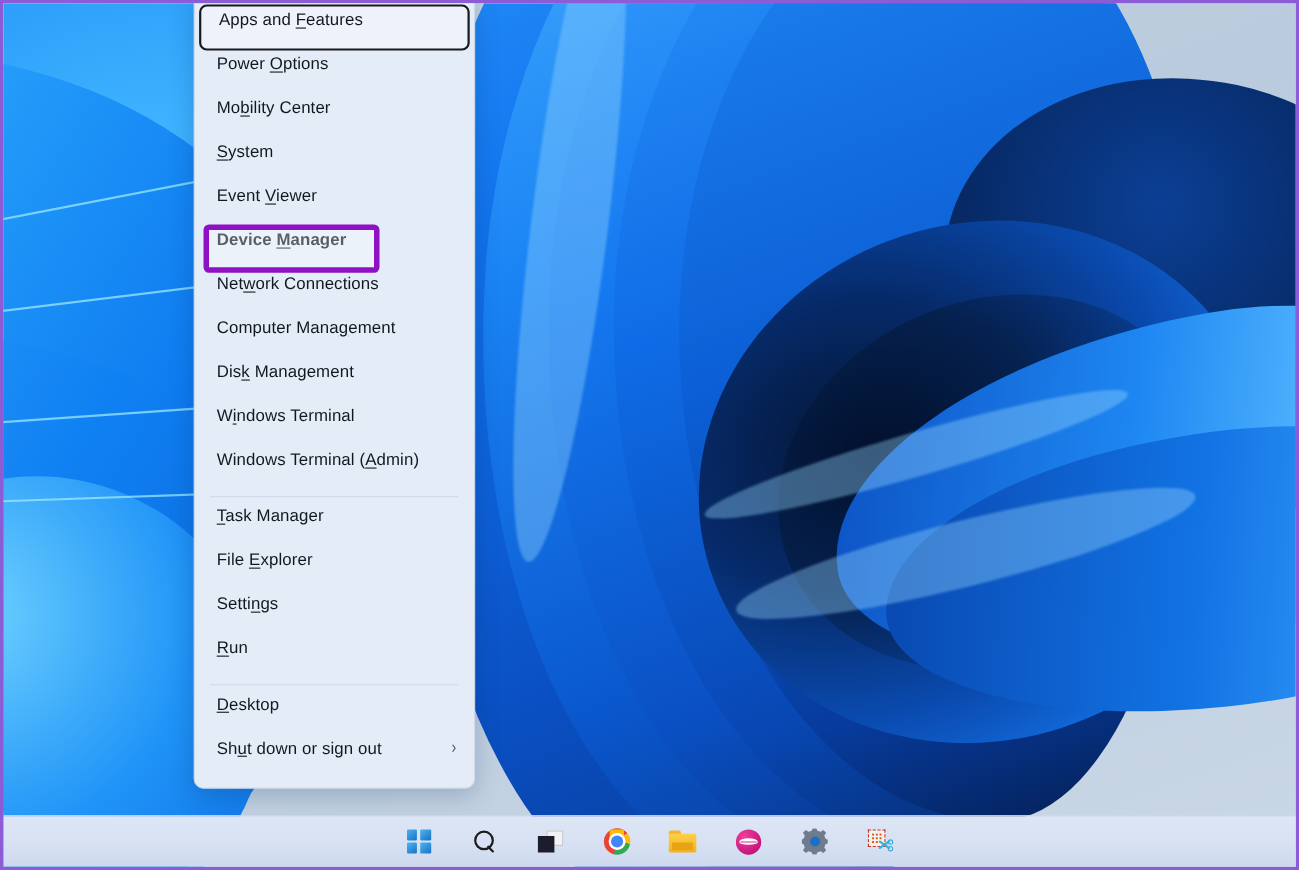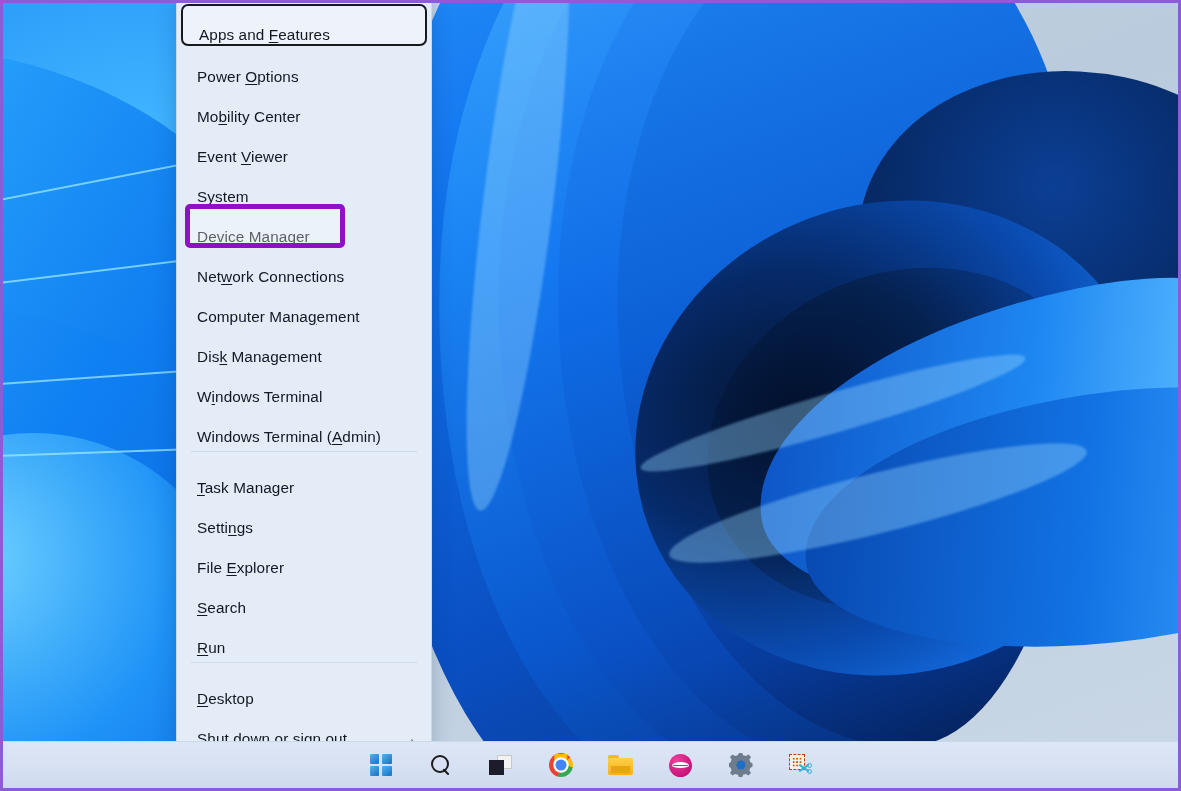--- a/index.html
+++ b/index.html
@@ -232,22 +232,22 @@
     background:#e4ecf8;
     border:1px solid #ccd7e8;
     border-radius:0 0 9px 9px;
     box-shadow:0 6px 22px rgba(0,40,90,.22);
     padding:4px 0 8px 0;
     z-index:30;
   }
   .mi {
     position:relative;
     height:40px;
-    display:flex; align-items:flex-end;
-    padding:16px 16px 0 20px;
+    display:flex; align-items:flex-start;
+    padding:4px 16px 0 20px;
     font-size:15.3px;
     color:#13181f;
     white-space:nowrap;
     cursor:default;
     letter-spacing:.1px;
   }
   .mi .lbl { flex:1; }
   .mi u { text-decoration:underline; text-underline-offset:2px; }
   .chev {
     font-size:13px; color:#4a5562; line-height:1;
@@ -260,20 +260,21 @@
     border:2px solid #16191d;
     border-radius:7px;
     margin:0 4px;
     padding-left:16px;
     background:#eef3fb;
     height:42px;
   }
   
   #mi-device {
     outline:none;
+    font-weight:bold;
   }
   #device-ring {
     position:absolute;
     left:8px;
     width:160px; height:44px;
     border:5px solid #8f11c4;
     border-radius:5px;
     background:rgba(255,255,255,.30);
     pointer-events:none;
     z-index:5;
@@ -314,25 +315,25 @@
   <div id="winx">
       <div class="mi" id="mi-apps">
         <span class="lbl">Apps and <u>F</u>eatures</span>
       </div>
       <div class="mi" id="mi-power">
         <span class="lbl">Power <u>O</u>ptions</span>
       </div>
       <div class="mi" id="mi-mobility">
         <span class="lbl">Mo<u>b</u>ility Center</span>
       </div>
+      <div class="mi" id="mi-system">
+        <span class="lbl"><u>S</u>ystem</span>
+      </div>
       <div class="mi" id="mi-event">
         <span class="lbl">Event <u>V</u>iewer</span>
-      </div>
-      <div class="mi" id="mi-system">
-        <span class="lbl"><u>S</u>ystem</span>
       </div>
       <div class="mi" id="mi-device" style="position: relative;">
         <span class="lbl">Device <u>M</u>anager</span>
         <div id="device-ring" style="top: -2px;"></div>
       </div>
       <div class="mi" id="mi-network">
         <span class="lbl">Net<u>w</u>ork Connections</span>
       </div>
       <div class="mi" id="mi-computer">
         <span class="lbl">Computer Mana<u>g</u>ement</span>
@@ -343,28 +344,25 @@
       <div class="mi" id="mi-windows">
         <span class="lbl">W<u>i</u>ndows Terminal</span>
       </div>
       <div class="mi" id="mi-windows">
         <span class="lbl">Windows Terminal (<u>A</u>dmin)</span>
       </div>
       <div class="sep"></div>
       <div class="mi" id="mi-task">
         <span class="lbl"><u>T</u>ask Manager</span>
       </div>
+      <div class="mi" id="mi-file">
+        <span class="lbl">File <u>E</u>xplorer</span>
+      </div>
       <div class="mi" id="mi-settings">
         <span class="lbl">Setti<u>n</u>gs</span>
-      </div>
-      <div class="mi" id="mi-file">
-        <span class="lbl">File <u>E</u>xplorer</span>
-      </div>
-      <div class="mi" id="mi-search">
-        <span class="lbl"><u>S</u>earch</span>
       </div>
       <div class="mi" id="mi-run">
         <span class="lbl"><u>R</u>un</span>
       </div>
       <div class="sep"></div>
       <div class="mi" id="mi-desktop">
         <span class="lbl"><u>D</u>esktop</span>
       </div>
       <div class="mi" id="mi-shut">
         <span class="lbl">Sh<u>u</u>t down or sign out</span>

